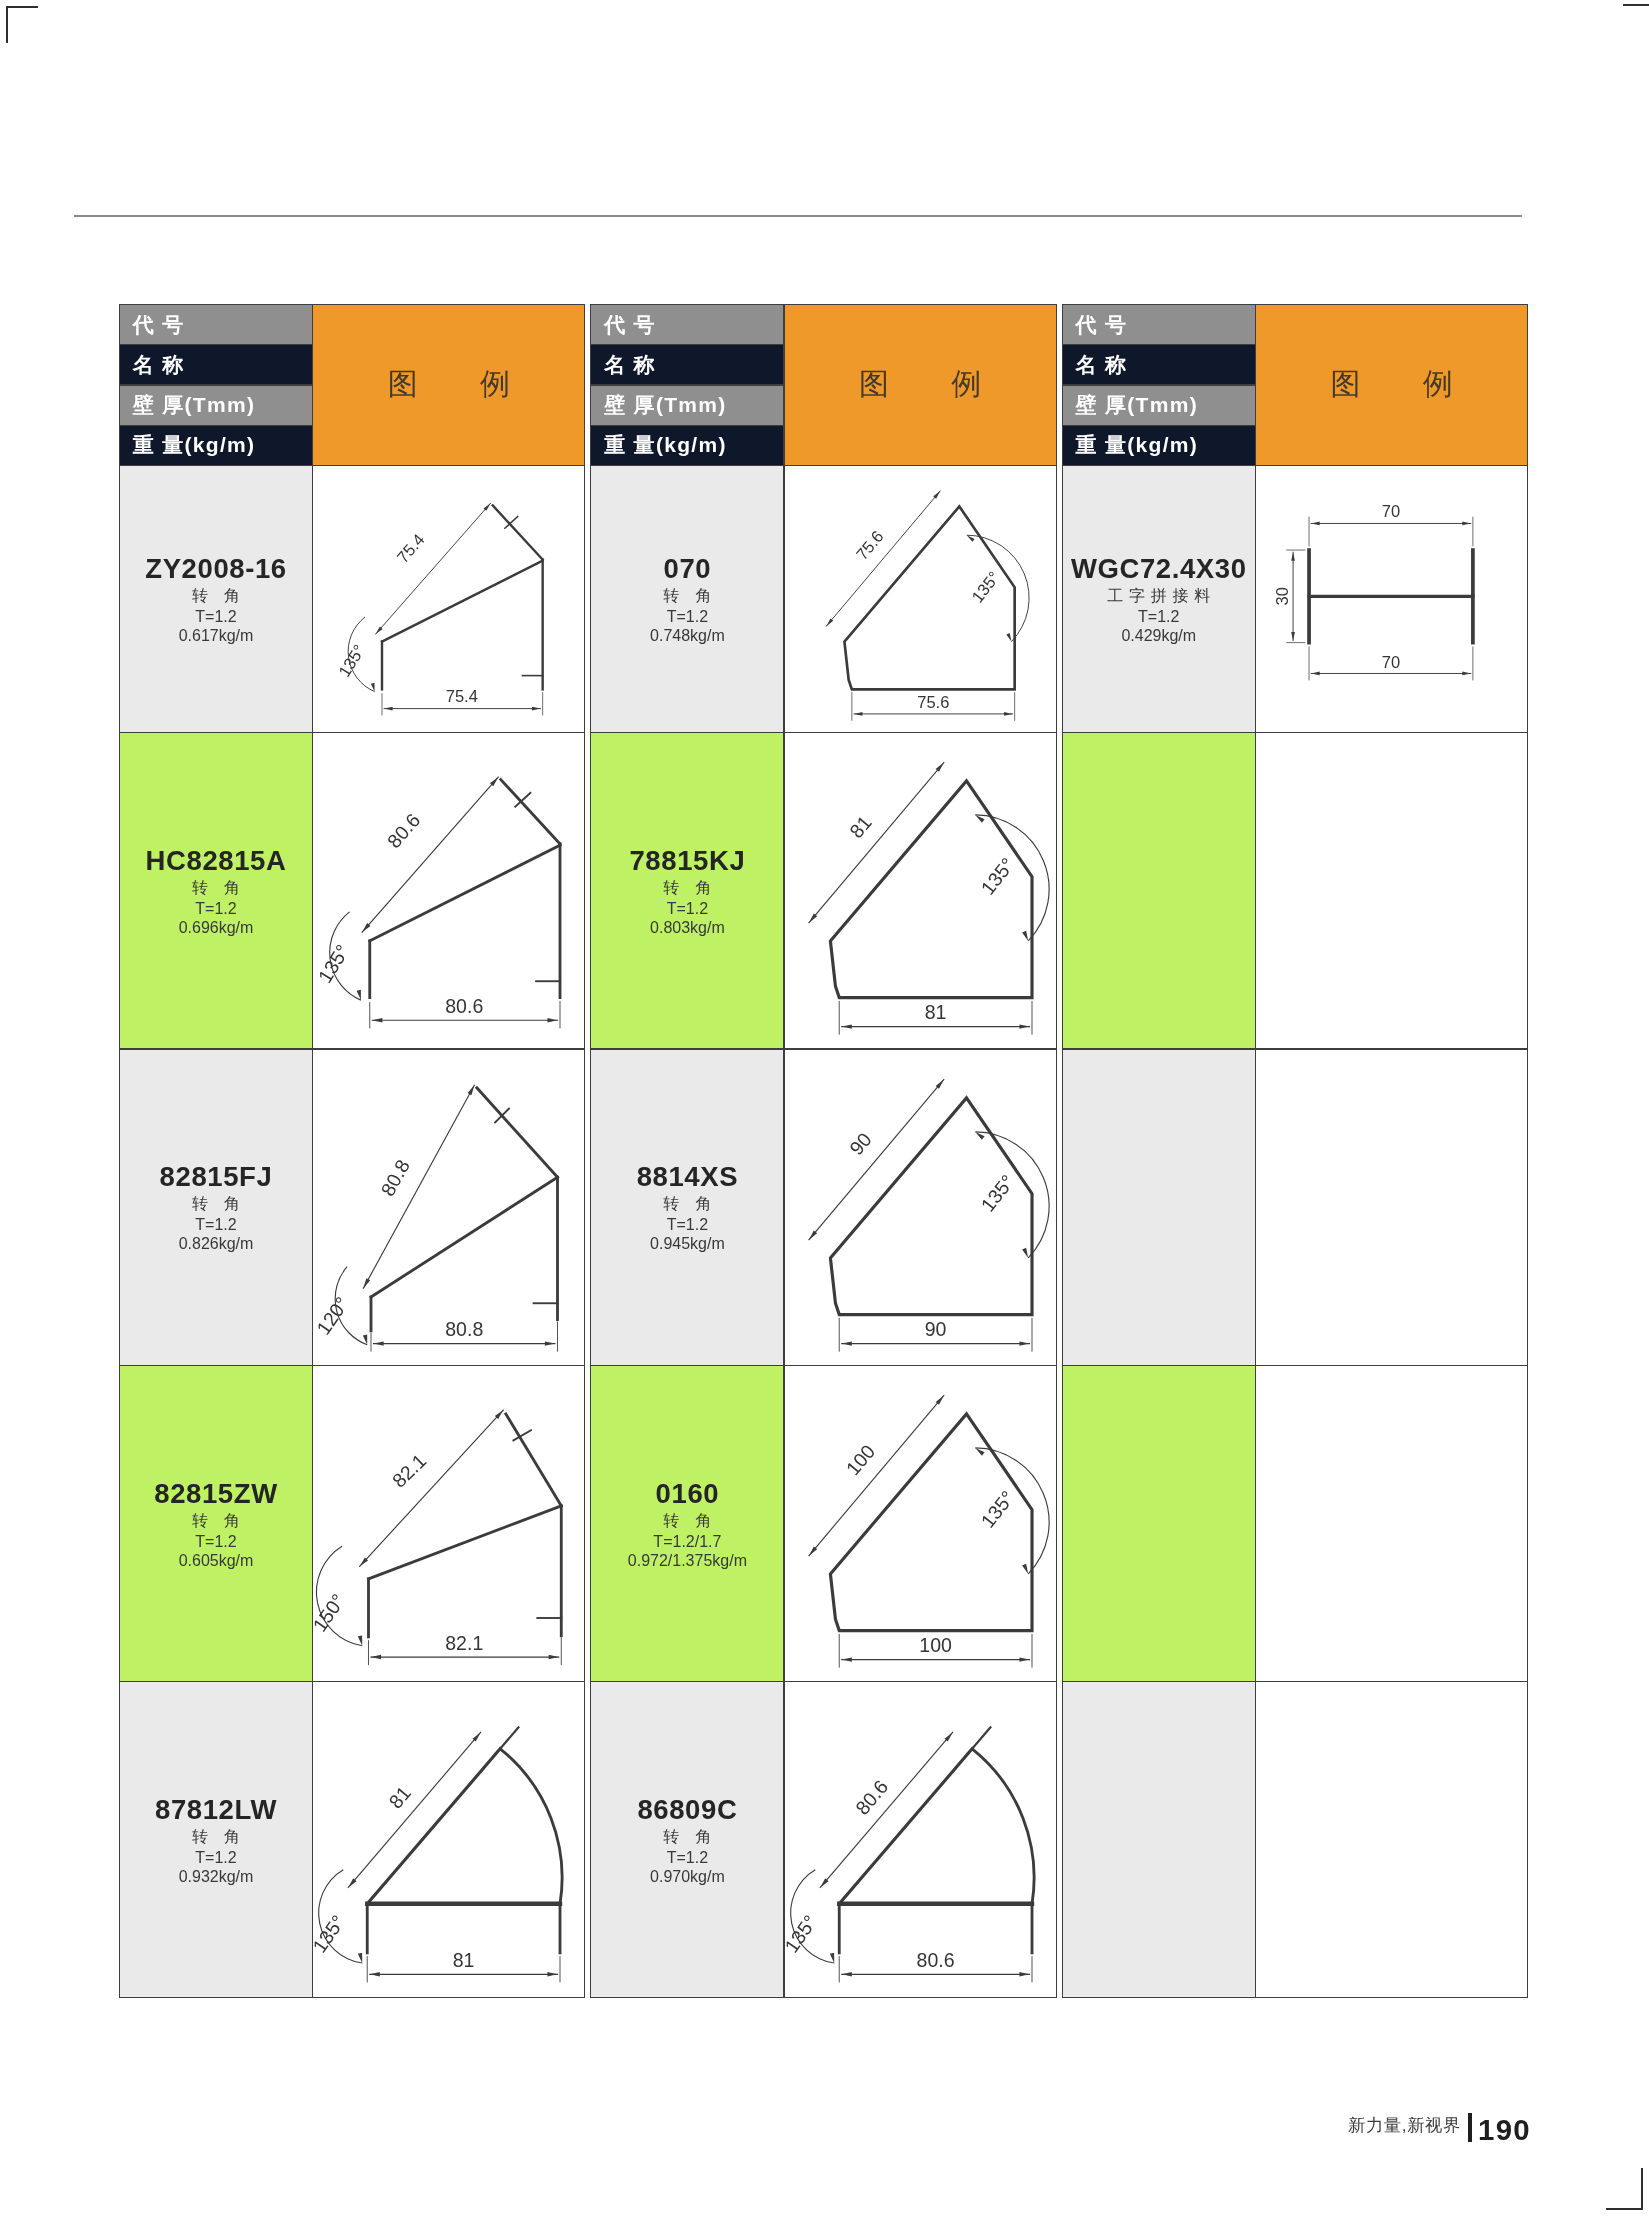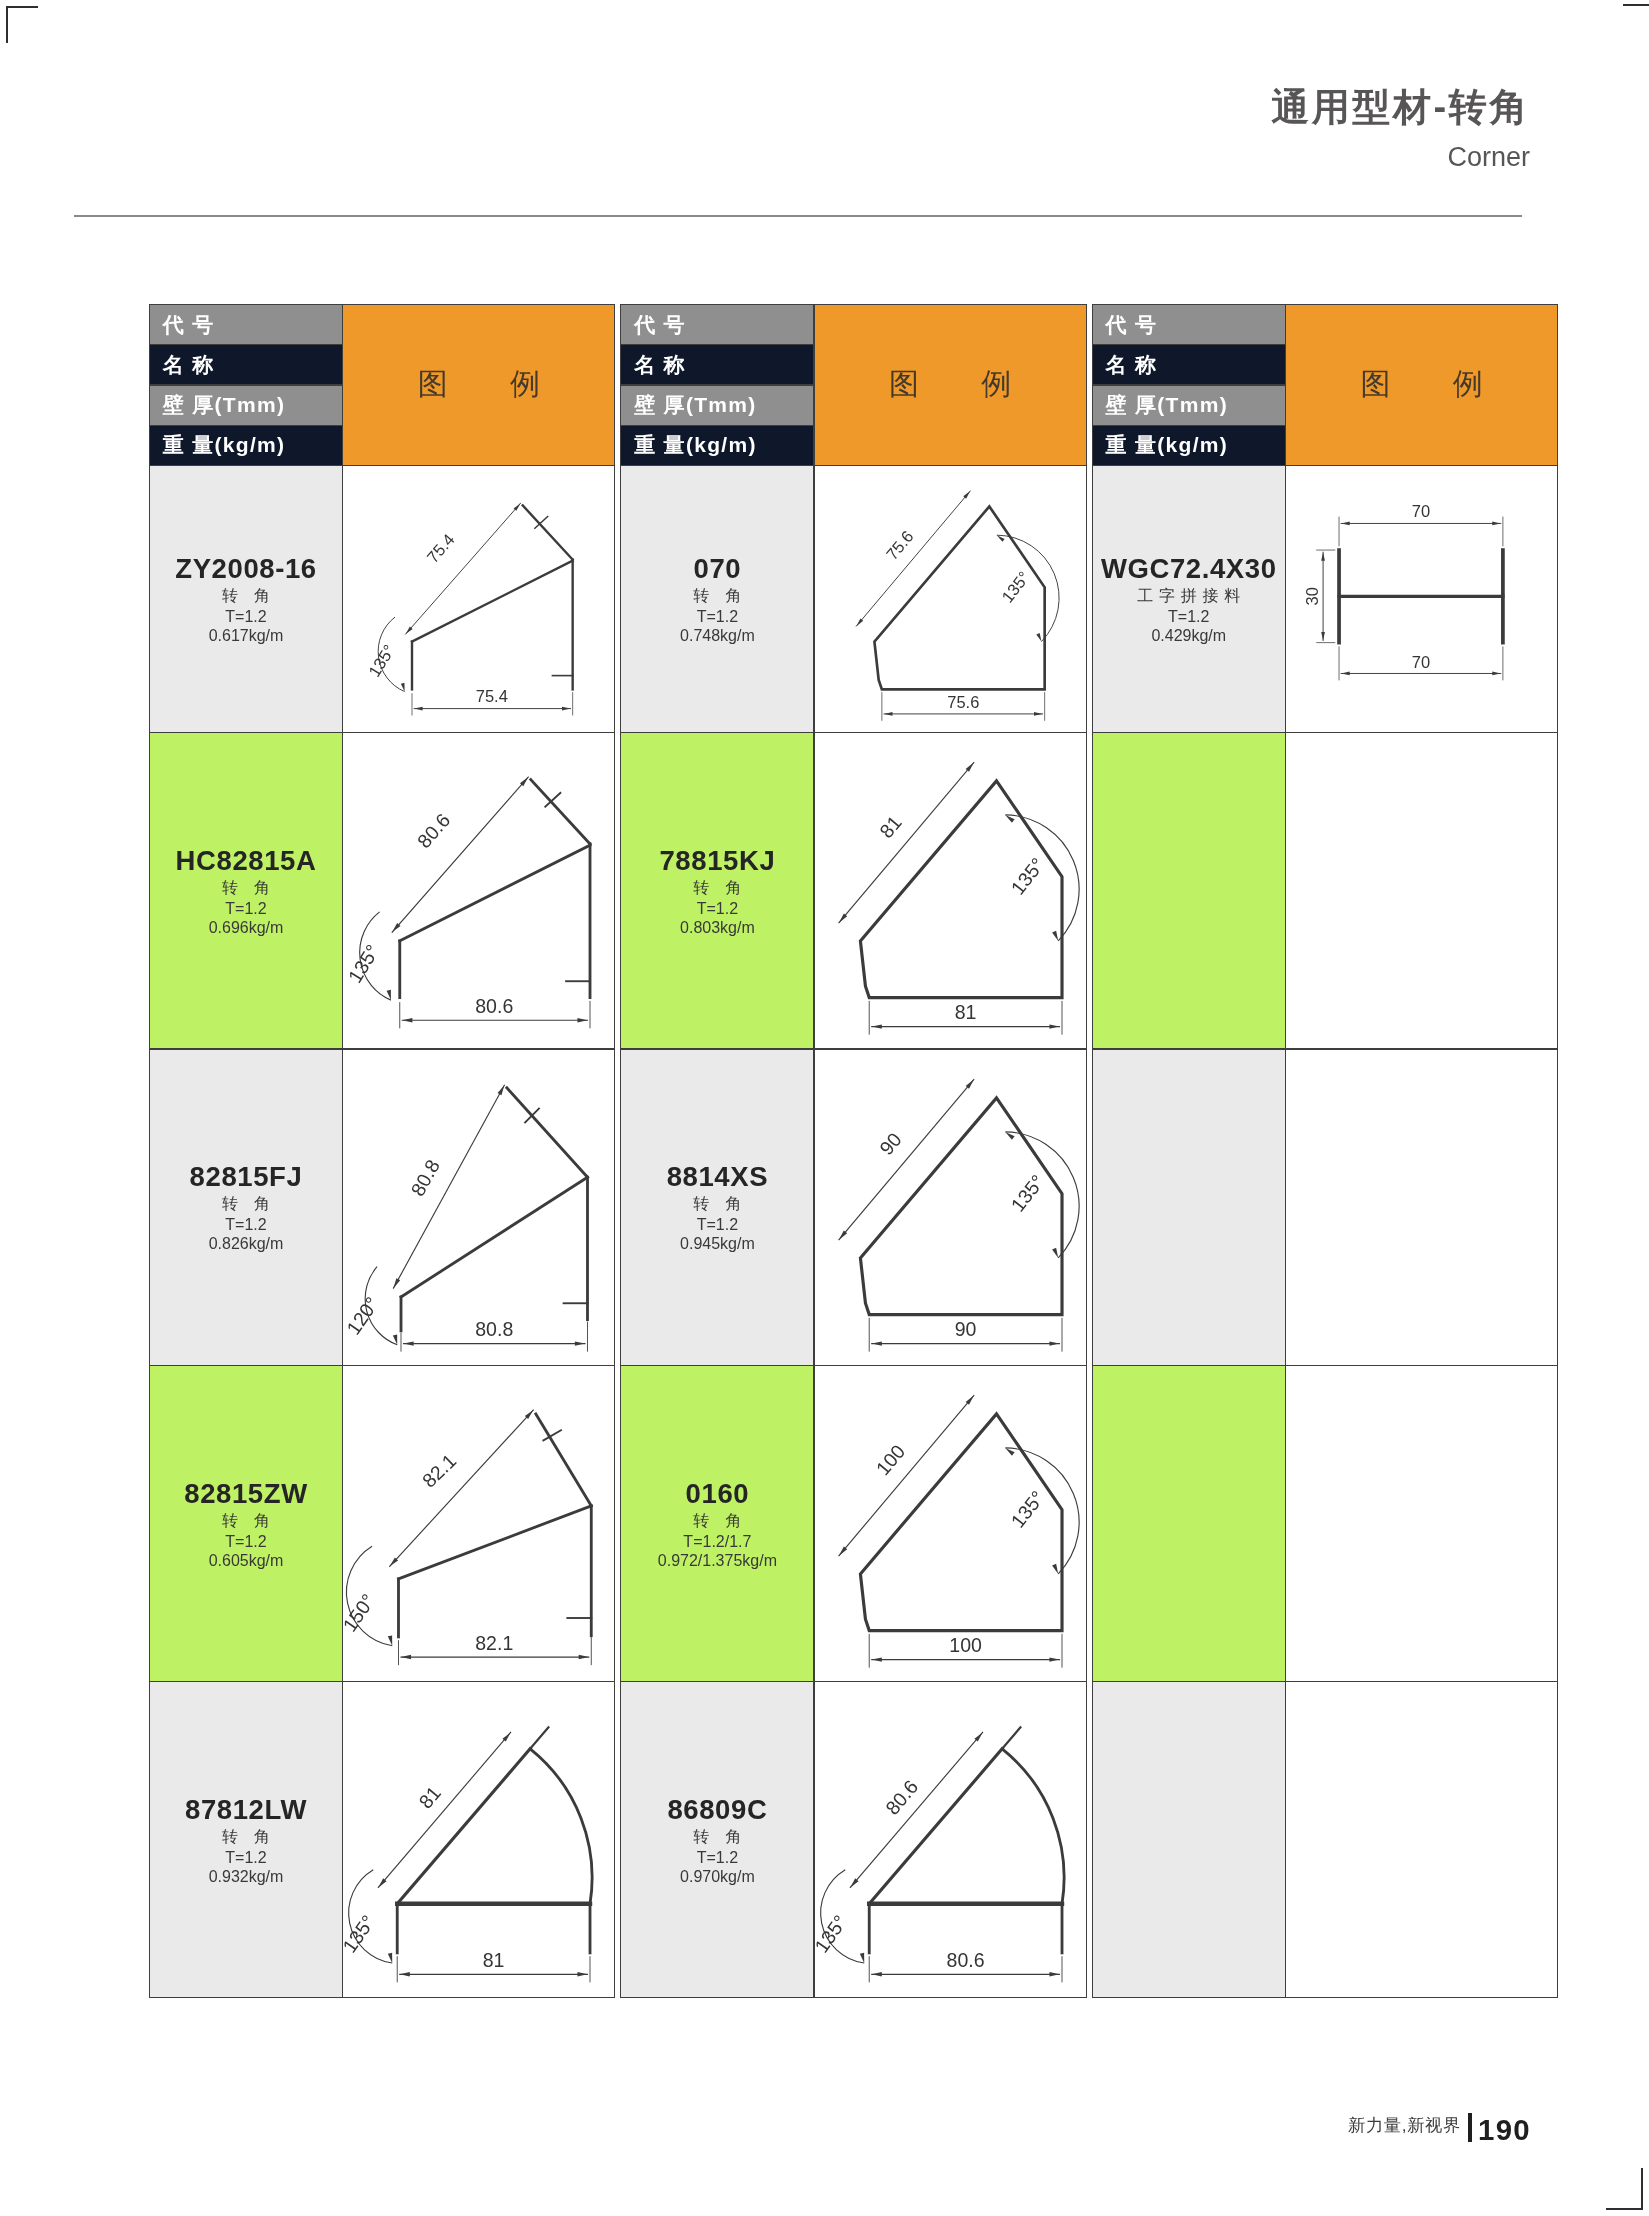--- a/index.html
+++ b/index.html
@@ -13,21 +13,21 @@
   .mark-br{position:absolute;right:6.4px;bottom:6.4px;width:35px;height:40px;
            border-right:2.6px solid #2e2e2e;border-bottom:2.6px solid #2e2e2e;}
 
   
   .title-wrap{position:absolute;top:82px;right:119px;text-align:right;}
   .title-cn{font-size:38px;font-weight:bold;color:#575555;letter-spacing:2.6px;}
   .title-en{font-size:27px;color:#575555;margin-top:9px;}
   .title-rule{position:absolute;left:74px;top:215px;width:1448px;height:1.9px;background:#8b8989;}
 
   
-  .table-wrap{position:absolute;left:119px;top:304px;display:flex;gap:5.1px;margin-left:30px;}
+  .table-wrap{position:absolute;left:119px;top:304px;display:flex;gap:5.1px;}
   .col-group{display:grid;grid-template-columns:192px 271px;
              grid-template-rows:39px 39px 39px 39px 266px 315px 315px 315px 315px;
              gap:1.3px;background:#3e3e3e;border:1.3px solid #3e3e3e;}
   .hband{grid-column:1;display:flex;align-items:center;padding-left:12.8px;
          color:#ffffff;font-weight:bold;font-size:21px;letter-spacing:1.3px;}
   .hband.dark{background:#8f8f8f;}
   .hband.light{background:#0f172a;}
   .legend{grid-column:2;grid-row:1/5;background:#ef992b;display:flex;align-items:center;
           justify-content:center;font-size:30px;color:#45392a;letter-spacing:27px;
           text-indent:27px;font-weight:500;}
@@ -50,24 +50,20 @@
   .pagenum{font-size:29.4px;font-weight:bold;color:#1f1f1f;letter-spacing:1.3px;}
 </style>
 </head>
 <body>
 
 <div class="sheet">
   <div class="mark-tl"></div>
   <div class="mark-tr"></div>
   <div class="mark-br"></div>
 
-  <div class="title-wrap">
-    <div class="title-cn">通用型材-转角</div>
-    <div class="title-en">Corner</div>
-  </div>
   <div class="title-rule"></div>
 
   <div class="table-wrap" id="columns">
       <div class="col-group">
         <div class="hband dark">代 号</div>
         <div class="hband light">名 称</div>
         <div class="hband dark">壁 厚(Tmm)</div>
         <div class="hband light">重 量(kg/m)</div>
         <div class="legend">图 例</div>
         <div class="lcell gray">

